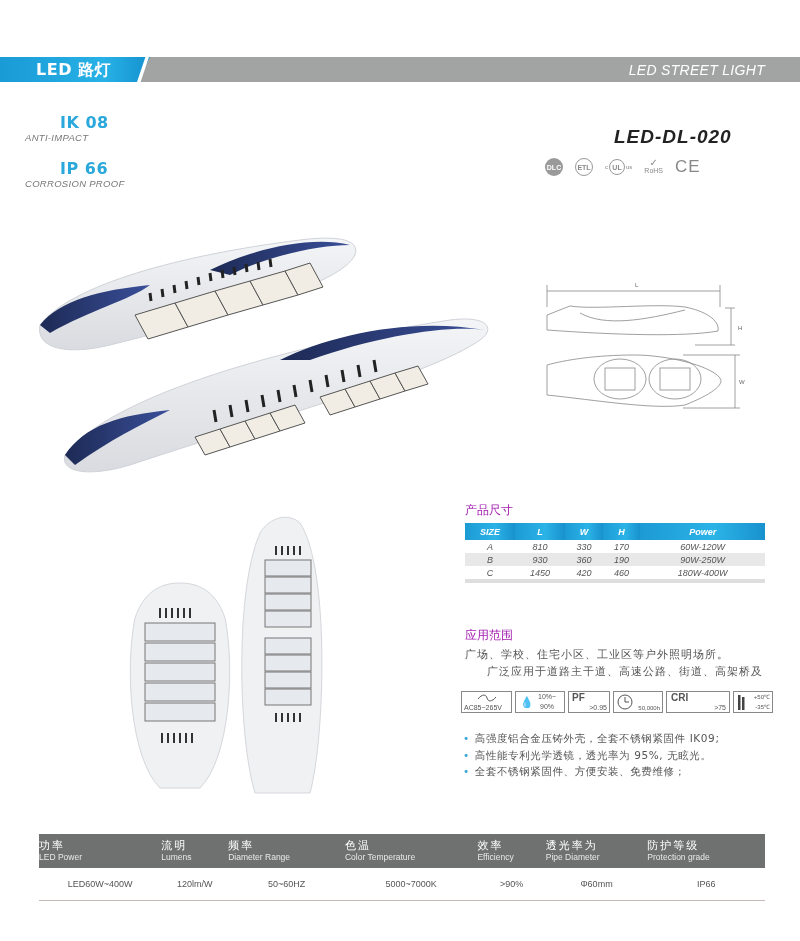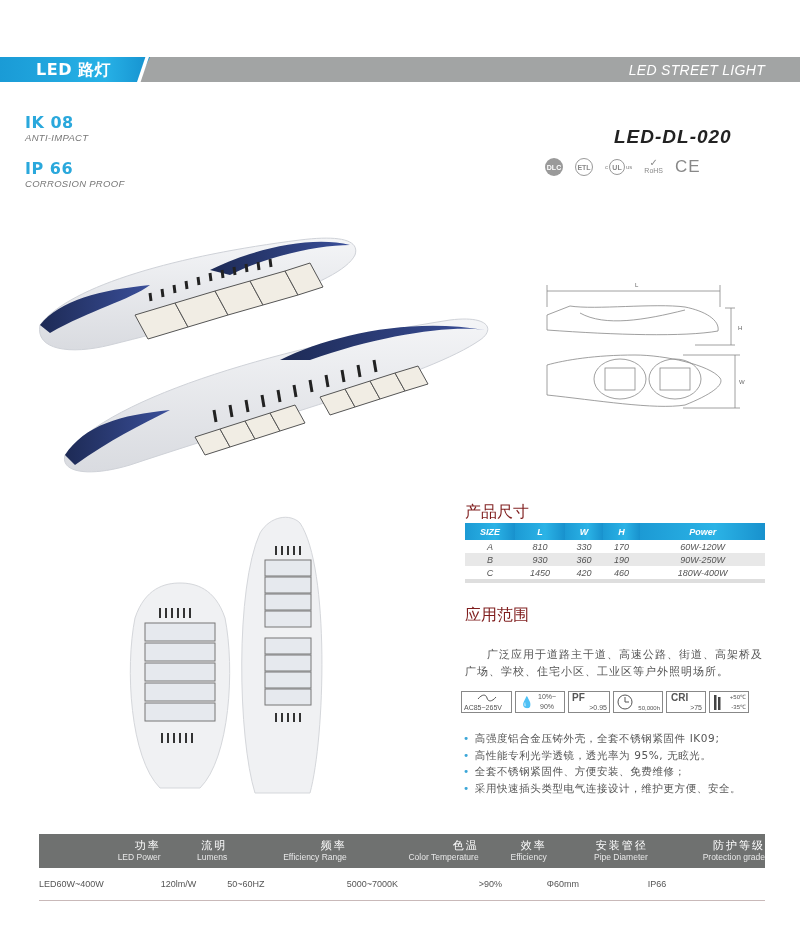--- a/index.html
+++ b/index.html
@@ -13,21 +13,21 @@
     background: linear-gradient(90deg, #1a9bd6 0%, #27b1e6 70%, #1591cf 100%);
     clip-path: polygon(0 0, 100% 0, 92% 100%, 0 100%); }
   .banner-white-sep { position: absolute; left: 137px; top: 0; width: 12px; height: 25px; background:#fff;
     clip-path: polygon(70% 0, 100% 0, 30% 100%, 0 100%); }
   .banner-title { position: absolute; left: 36px; top: 3px; font-size: 16px; font-weight: bold; color: #fff; letter-spacing: 0.5px;
     font-family: "DejaVu Sans", sans-serif; }
   .banner-sub { position: absolute; right: 35px; top: 5px; font-size: 14px; font-style: italic; color: #fff; letter-spacing: 0.3px; }
 
   
   .rating { position: absolute; left: 25px; }
-  .rating-code { font-size: 16px; font-weight: bold; color: #2aa8dc; font-family: "DejaVu Sans", sans-serif; letter-spacing: 0.5px; }
+  .rating-code { font-size: 16px; font-weight: bold; color: #2aa8dc; font-family: "DejaVu Sans", sans-serif; letter-spacing: 0.5px; margin-left: 35px; }
   .rating-desc { font-size: 9.5px; font-style: italic; color: #777; letter-spacing: 0.3px; }
 
   
   .model { position: absolute; left: 614px; top: 126px; font-size: 19px; font-weight: bold; font-style: italic; color: #222; letter-spacing: 1px; }
   .certs { position: absolute; left: 545px; top: 157px; display: flex; align-items: center; gap: 12px; color: #999; }
   .cert { display: flex; align-items: center; justify-content: center; font-size: 8px; color: #888; }
   .cert-dlc { width: 18px; height: 18px; border-radius: 50%; background: #9a9a9a; color: #fff; font-weight: bold; font-size: 7px; }
   .cert-etl { width: 18px; height: 18px; border-radius: 50%; border: 1.5px solid #999; font-size: 7px; font-weight: bold; }
   .cert-ul { display:flex; align-items:center; gap:1px; font-size:6px; }
   .cert-ul .ring { width: 16px; height: 16px; border-radius: 50%; border: 1.5px solid #999; font-size: 7px; font-weight:bold; display:flex; align-items:center; justify-content:center; }
@@ -35,51 +35,51 @@
   .cert-ce { font-size: 17px; color: #888; letter-spacing: 1px; }
 
   
   .product-images { position: absolute; left: 30px; top: 215px; width: 470px; height: 270px; }
   .lamp-bottom-views { position: absolute; left: 120px; top: 508px; width: 240px; height: 290px; }
 
   
   .dim-diagram { position: absolute; left: 535px; top: 275px; width: 250px; height: 140px; }
 
   
-  .sec-title { position: absolute; font-size: 16px; color: #7f1d1d; font-family: Liberation Serif, serif; }
+  .sec-title { position: absolute; font-size: 12px; color: #a21caf; font-family: Liberation Serif, serif; }
 
   
   .size-table { position: absolute; left: 465px; top: 523px; width: 300px; border-collapse: collapse; font-size: 9px; font-style: italic; }
   .size-table th { background: linear-gradient(90deg, #1c9ad4, #2bb3e6 60%, #1891cd); color: #fff; font-weight: bold; height: 17px; text-align: center; }
   .size-table td { text-align: center; height: 13px; color: #555; }
   .size-table tr.alt td { background: #e8e8e8; }
   .size-table tr.foot td { height: 4px; background: #dedede; }
 
   
   .app-text { position: absolute; left: 465px; top: 646px; width: 305px; font-size: 11px; color: #555; line-height: 17px;
     font-family: "DejaVu Sans", sans-serif; letter-spacing: 1px; }
   .app-text .indent { display: inline-block; width: 22px; }
 
   
   .spec-icons { position: absolute; left: 461px; top: 691px; display: flex; gap: 3px; }
   .spec-box { border: 1px solid #888; height: 22px; position: relative; font-size: 7px; color: #555; padding: 1px 2px; }
   .spec-box.b1 { width: 51px; } .spec-box.b2 { width: 50px; } .spec-box.b3 { width: 42px; }
-  .spec-box.b4 { width: 50px; } .spec-box.b5 { width: 40px; } .spec-box.b6 { width: 40px; }
+  .spec-box.b4 { width: 50px; } .spec-box.b5 { width: 64px; } .spec-box.b6 { width: 40px; }
 
   
   .features { position: absolute; left: 463px; top: 730px; width: 310px; list-style: none; font-size: 10.5px; color: #555; line-height: 16.5px;
     font-family: "DejaVu Sans", sans-serif; letter-spacing: 0.6px; }
   .features li::before { content: "•"; color: #3aa6d8; margin-right: 5px; }
 
   
   .spec-table { position: absolute; left: 39px; top: 834px; width: 726px; border-collapse: collapse; }
-  .spec-table th { background: #6f7170; color: #fff; font-weight: normal; height: 34px; text-align: right; vertical-align: middle; }
+  .spec-table th { background: #6f7170; color: #fff; font-weight: normal; height: 34px; text-align: left; vertical-align: middle; }
   .spec-table th .zh { display: block; font-size: 11px; font-family: "DejaVu Sans", sans-serif; letter-spacing: 2px; line-height: 13px; }
   .spec-table th .en { display: block; font-size: 8.5px; color: #e8e8e8; line-height: 11px; }
-  .spec-table td { font-size: 9px; color: #555; height: 32px; border-bottom: 1px solid #c9b9b9; }
+  .spec-table td { text-align: center; font-size: 9px; color: #555; height: 32px; border-bottom: 1px solid #c9b9b9; }
 </style>
 </head>
 <body>
 
 <div class="banner">
   <div class="banner-gray"></div>
   <div class="banner-blue"></div>
   <div class="banner-white-sep"></div>
   <span class="banner-title">LED 路灯</span>
   <span class="banner-sub">LED STREET LIGHT</span>
@@ -295,24 +295,24 @@
       <td>420</td>
       <td>460</td>
       <td>180W-400W</td>
     </tr>
     <tr class="foot">
         <td colspan="5"></td>
       </tr>
   </tbody>
 </table>
 
-<div class="sec-title" style="left:465px; top:605px;">应用范围</div>
+<div class="sec-title" style="left:465px; top:627px;">应用范围</div>
 <div class="app-text">
+  <div>广场、学校、住宅小区、工业区等户外照明场所。</div>
   <div><span class="indent"></span><span>广泛应用于道路主干道、高速公路、街道、高架桥及</span></div>
-  <div>广场、学校、住宅小区、工业区等户外照明场所。</div>
 </div>
 
 <div class="spec-icons">
   <div class="spec-box b1">
     <svg width="20" height="8" style="position:absolute;left:15px;top:2px;">
       <path d="M1,5 C5,0 9,0 10,4 C11,8 15,8 19,3" stroke="#555" fill="none"></path>
     </svg>
     <span style="position:absolute;left:2px;bottom:1px;">AC85~265V</span>
   </div>
   <div class="spec-box b2">
@@ -342,48 +342,47 @@
     </svg>
     <span style="position:absolute;right:2px;top:1px;font-size:6px;">+50℃</span>
     <span style="position:absolute;right:2px;bottom:1px;font-size:6px;">-35℃</span>
   </div>
 </div>
 
 <ul class="features">
   <li>高强度铝合金压铸外壳，全套不锈钢紧固件 IK09;</li>
   <li>高性能专利光学透镜，透光率为 95%, 无眩光。</li>
   <li>全套不锈钢紧固件、方便安装、免费维修；</li>
-  <li>采用快速插头类型电气连接设计，维护更方便、安全。</li>
 </ul>
 
 <table class="spec-table">
   <thead>
     <tr>
       <th>
           <span class="zh">功率</span>
           <span class="en">LED Power</span>
         </th>
       <th>
           <span class="zh">流明</span>
           <span class="en">Lumens</span>
         </th>
       <th>
           <span class="zh">频率</span>
-          <span class="en">Efficiency Range</span>
+          <span class="en">Diameter Range</span>
         </th>
       <th>
           <span class="zh">色温</span>
           <span class="en">Color Temperature</span>
         </th>
       <th>
           <span class="zh">效率</span>
           <span class="en">Efficiency</span>
         </th>
       <th>
-          <span class="zh">安装管径</span>
+          <span class="zh">透光率为</span>
           <span class="en">Pipe Diameter</span>
         </th>
       <th>
           <span class="zh">防护等级</span>
           <span class="en">Protection grade</span>
         </th>
     </tr>
   </thead>
   <tbody>
     <tr>

